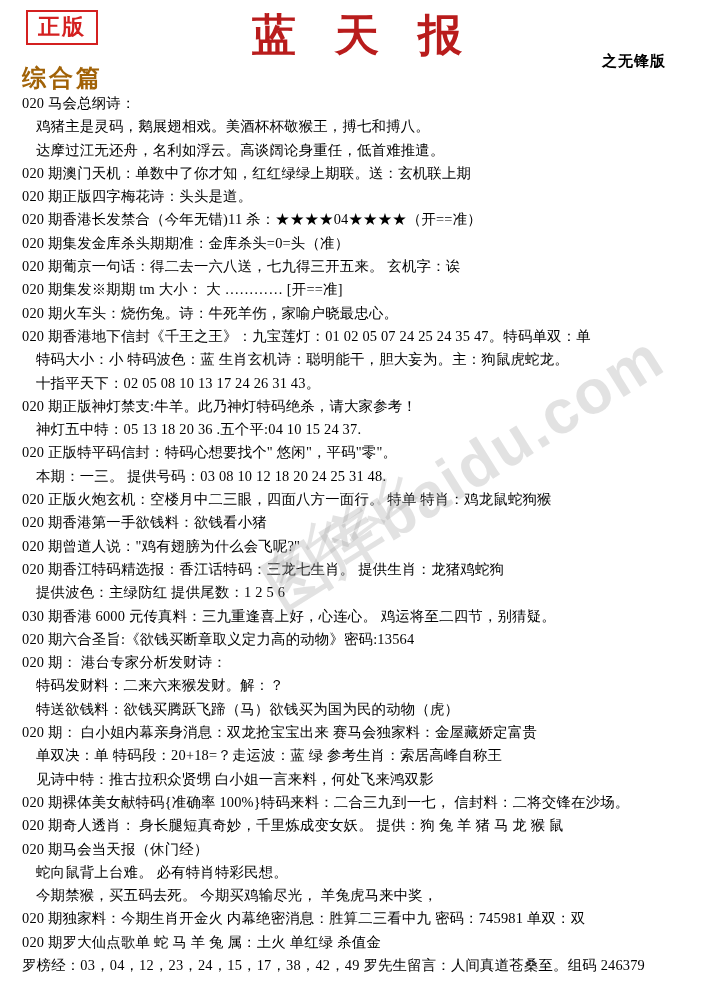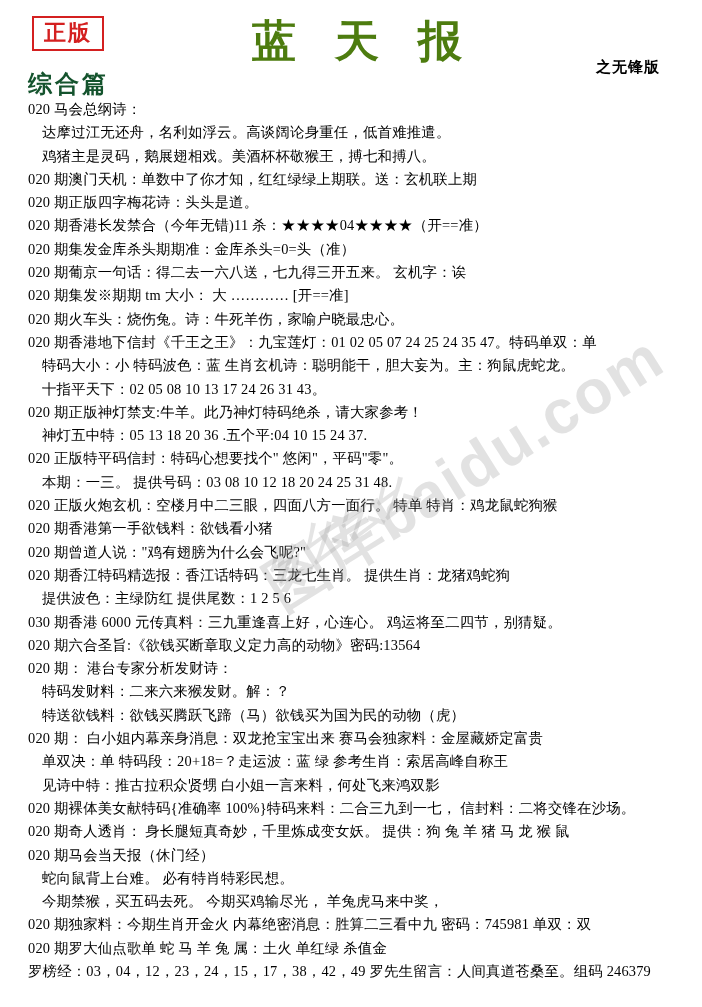--- a/index.html
+++ b/index.html
@@ -13,21 +13,21 @@
     position: relative;
     font-family: "Liberation Serif", "DejaVu Serif", serif;
     color: #000000;
     overflow: hidden;
   }
   .page {
     position: relative;
     width: 702px;
     height: 1007px;
     box-sizing: border-box;
-    padding: 6px;
+    padding: 0;
     overflow: hidden;
   }
   
   .header {
     position: relative;
     height: 92px;
   }
   .badge {
     position: absolute;
     left: 26px;
@@ -40,41 +40,41 @@
     padding: 2px 10px 4px 10px;
     letter-spacing: 2px;
     line-height: 1.15;
   }
   .masthead {
     position: absolute;
     left: 0;
     right: 0;
     top: 6px;
     text-align: center;
-    color: #4d7c0f;
+    color: #b91c1c;
     font-family: "Liberation Serif", serif;
     font-weight: bold;
     font-size: 44px;
     letter-spacing: 14px;
     text-indent: 14px;
     margin-left: 12px;
   }
   .subtitle {
     position: absolute;
     right: 36px;
     top: 52px;
     font-size: 15px;
     font-weight: bold;
     letter-spacing: 1px;
   }
   .section-title {
     position: absolute;
     left: 22px;
     top: 62px;
-    color: #14532d;
+    color: #a16207;
     font-weight: bold;
     font-size: 24px;
     letter-spacing: 3px;
     font-family: "Liberation Serif", serif;
   }
   
   .content {
     position: relative;
     padding: 0 10px 0 22px;
   }
@@ -122,22 +122,22 @@
 
   <div class="header">
     <div class="badge">正版</div>
     <div class="masthead">蓝 天 报</div>
     <div class="subtitle">之无锋版</div>
     <div class="section-title">综合篇</div>
   </div>
 
   <div class="content">
       <div class="line">020 马会总纲诗：</div>
+      <div class="line indent">鸡猪主是灵码，鹅展翅相戏。美酒杯杯敬猴王，搏七和搏八。</div>
       <div class="line indent">达摩过江无还舟，名利如浮云。高谈阔论身重任，低首难推遣。</div>
-      <div class="line indent">鸡猪主是灵码，鹅展翅相戏。美酒杯杯敬猴王，搏七和搏八。</div>
       <div class="line">020 期澳门天机：单数中了你才知，红红绿绿上期联。送：玄机联上期</div>
       <div class="line">020 期正版四字梅花诗：头头是道。</div>
       <div class="line">020 期香港长发禁合（今年无错)11 杀：★★★★04★★★★（开==准）</div>
       <div class="line">020 期集发金库杀头期期准：金库杀头=0=头（准）</div>
       <div class="line">020 期葡京一句话：得二去一六八送，七九得三开五来。 玄机字：诶</div>
       <div class="line">020 期集发※期期 tm 大小： 大 ………… [开==准]</div>
       <div class="line">020 期火车头：烧伤兔。诗：牛死羊伤，家喻户晓最忠心。</div>
       <div class="line">020 期香港地下信封《千王之王》：九宝莲灯：01 02 05 07 24 25 24 35 47。特码单双：单</div>
       <div class="line indent">特码大小：小 特码波色：蓝 生肖玄机诗：聪明能干，胆大妄为。主：狗鼠虎蛇龙。</div>
       <div class="line indent">十指平天下：02 05 08 10 13 17 24 26 31 43。</div>

